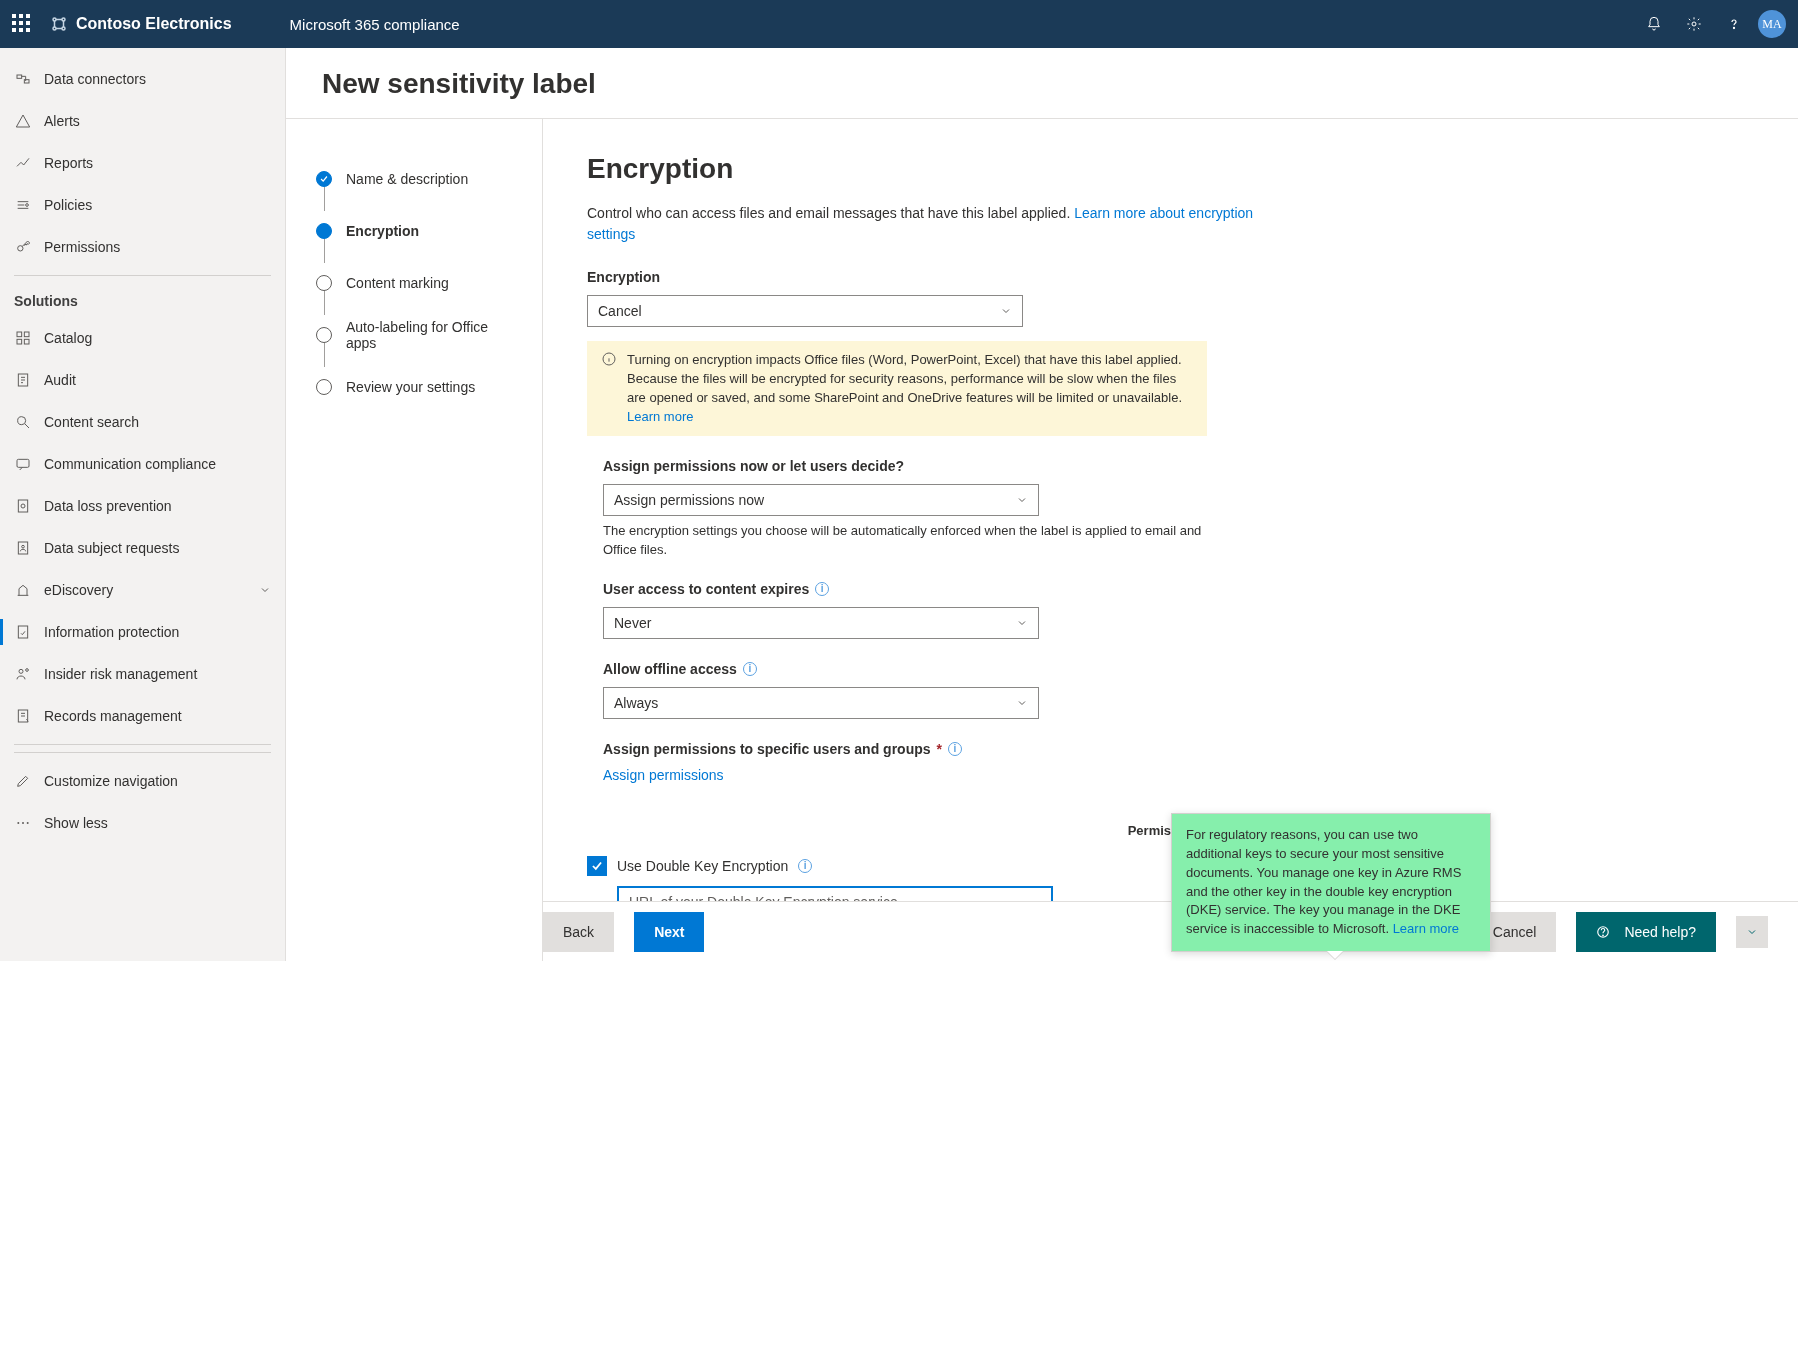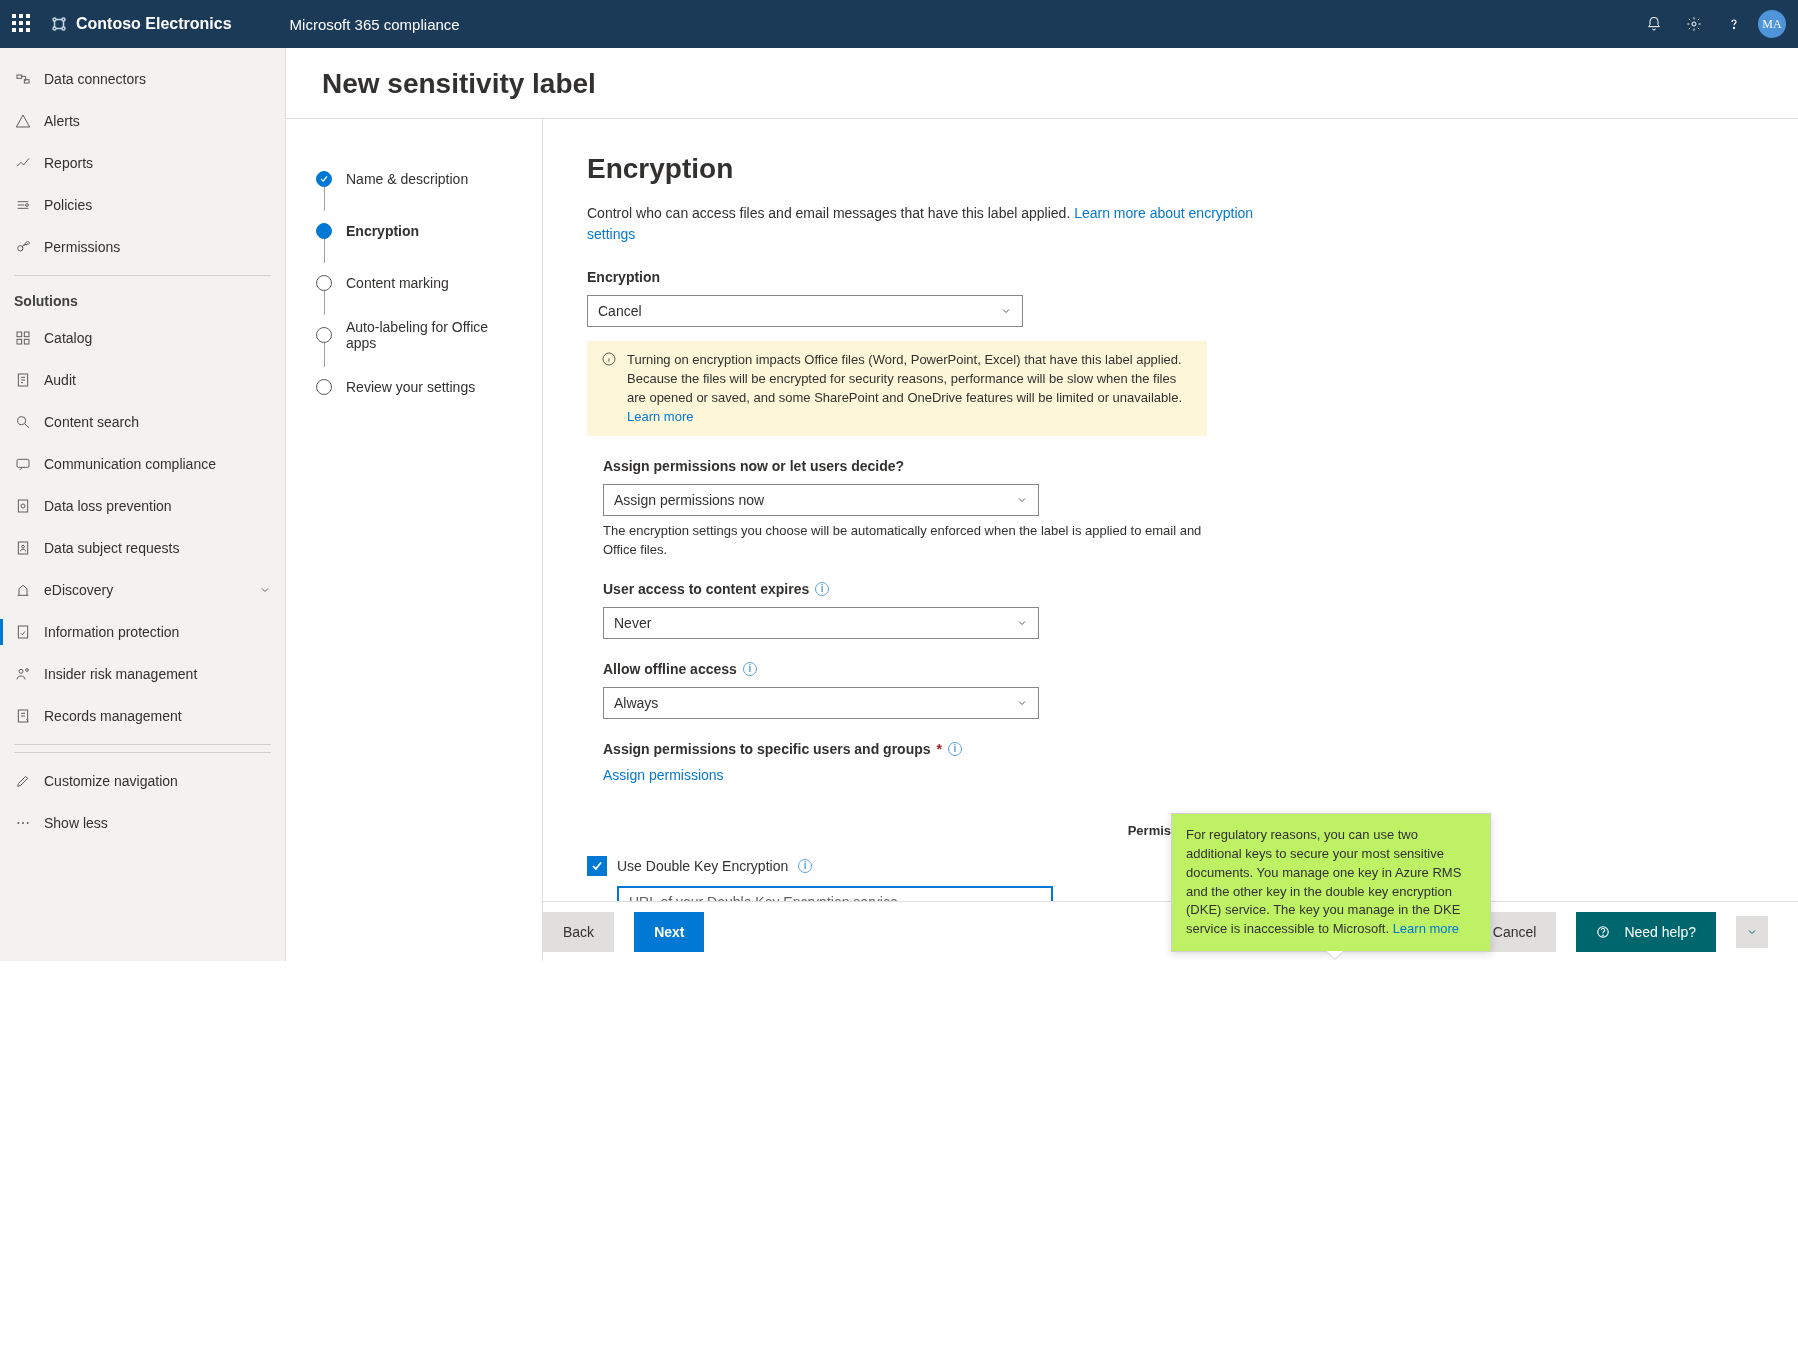--- a/index.html
+++ b/index.html
@@ -58,21 +58,21 @@
   .infobar { background: #fdf6d8; display: flex; padding: 10px 14px; font-size: 13px; line-height: 1.45; margin-top: 14px; width: 620px; }
   .infobar .iicon { flex-shrink: 0; margin-right: 10px; color: #605e5c; }
 
   .info-i { display:inline-flex; align-items:center; justify-content:center; width:14px; height:14px; border:1px solid #5aa0e0; border-radius:50%; color:#5aa0e0; font-size:10px; font-weight:600; cursor:pointer; }
 
   .checkbox-row { display: flex; align-items: center; gap: 10px; margin-top: 18px; }
   .checkbox { width: 20px; height: 20px; background: #0078d4; display: flex; align-items: center; justify-content: center; cursor: pointer; }
   .text-input { width: 436px; height: 32px; border: 2px solid #0078d4; padding: 0 10px; font-size: 14px; margin-top: 10px; margin-left: 30px; }
   .text-input::placeholder { color: #605e5c; }
 
-  .tooltip { position: absolute; background: #bef264; border: 1px solid #d2d0ce; box-shadow: 0 2px 8px rgba(0,0,0,0.15); width: 320px; padding: 12px 14px; font-size: 13px; line-height: 1.45; left: 628px; top: 694px; z-index: 10; }
+  .tooltip { position: absolute; background: #86efac; border: 1px solid #d2d0ce; box-shadow: 0 2px 8px rgba(0,0,0,0.15); width: 320px; padding: 12px 14px; font-size: 13px; line-height: 1.45; left: 628px; top: 694px; z-index: 10; }
   .tooltip::after { content: ""; position: absolute; bottom: -8px; left: 155px; border: 8px solid transparent; border-top-color: #fff; border-bottom: 0; filter: drop-shadow(0 1px 0 #d2d0ce); }
 
   .perm-links { margin-top: 6px; }
   .perm-table-header { display:flex; justify-content:flex-end; margin-top:40px; width:602px; font-size:13px; font-weight:600; color:#323130; }
 
   
   .footer { position: absolute; bottom: 0; left: 0; right: 0; height: 60px; border-top: 1px solid #e1dfdd; background: #fff; display: flex; align-items: center; padding: 0 30px 0 0; gap: 20px; }
   .btn { height: 40px; padding: 0 20px; border: none; font-size: 14px; cursor: pointer; }
   .btn-default { background: #e1dfdd; color: #323130; }
   .btn-primary { background: #0078d4; color: #fff; font-weight:600; }

